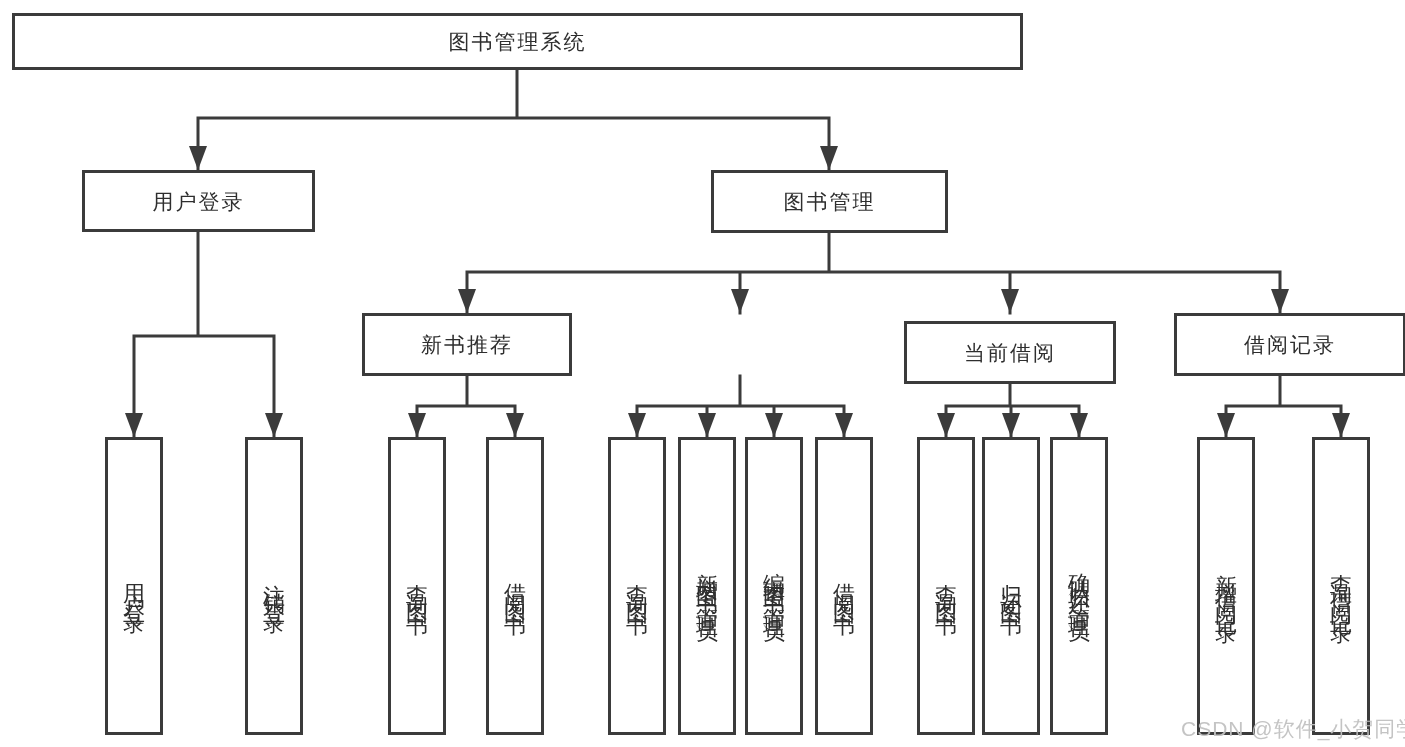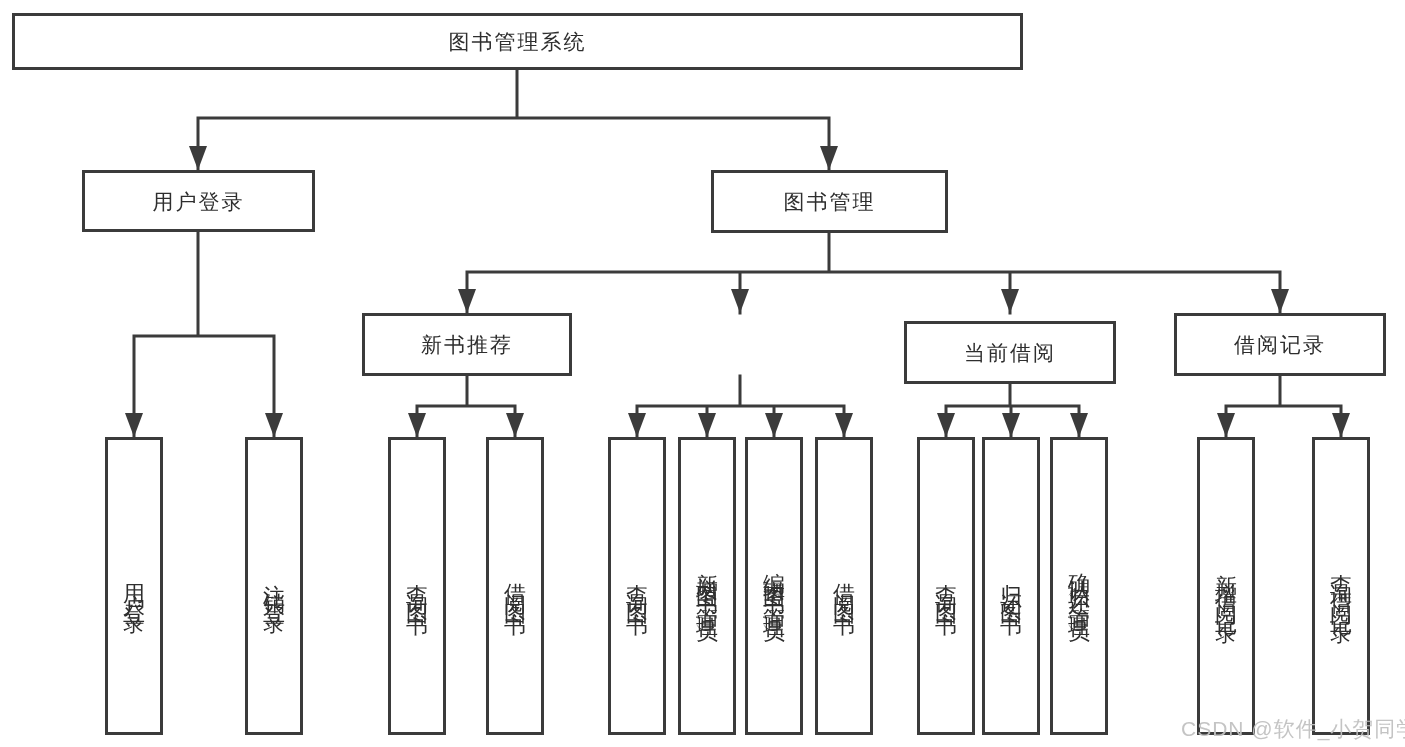--- a/index.html
+++ b/index.html
@@ -132,21 +132,21 @@
   <div class="node h" style="left:362px;top:313px;width:210px;height:63px">
     <span class="label">新书推荐</span>
   </div>
 
   <div class="node h" style="left:711px;top:170px;width:237px;height:63px">
     <span class="label">图书管理</span>
   </div>
   <div class="node h" style="left:904px;top:321px;width:212px;height:63px">
     <span class="label">当前借阅</span>
   </div>
-  <div class="node h" style="left:1174px;top:313px;width:212px;height:63px">
+  <div class="node h" style="left:1174px;top:313px;width:232px;height:63px">
     <span class="label">借阅记录</span>
   </div>
 
   <div class="node v" style="left:105px;top:437px;width:58px;height:298px">
     <span class="label">用户登录</span>
   </div>
   <div class="node v" style="left:245px;top:437px;width:58px;height:298px">
     <span class="label">注销登录</span>
   </div>
 

